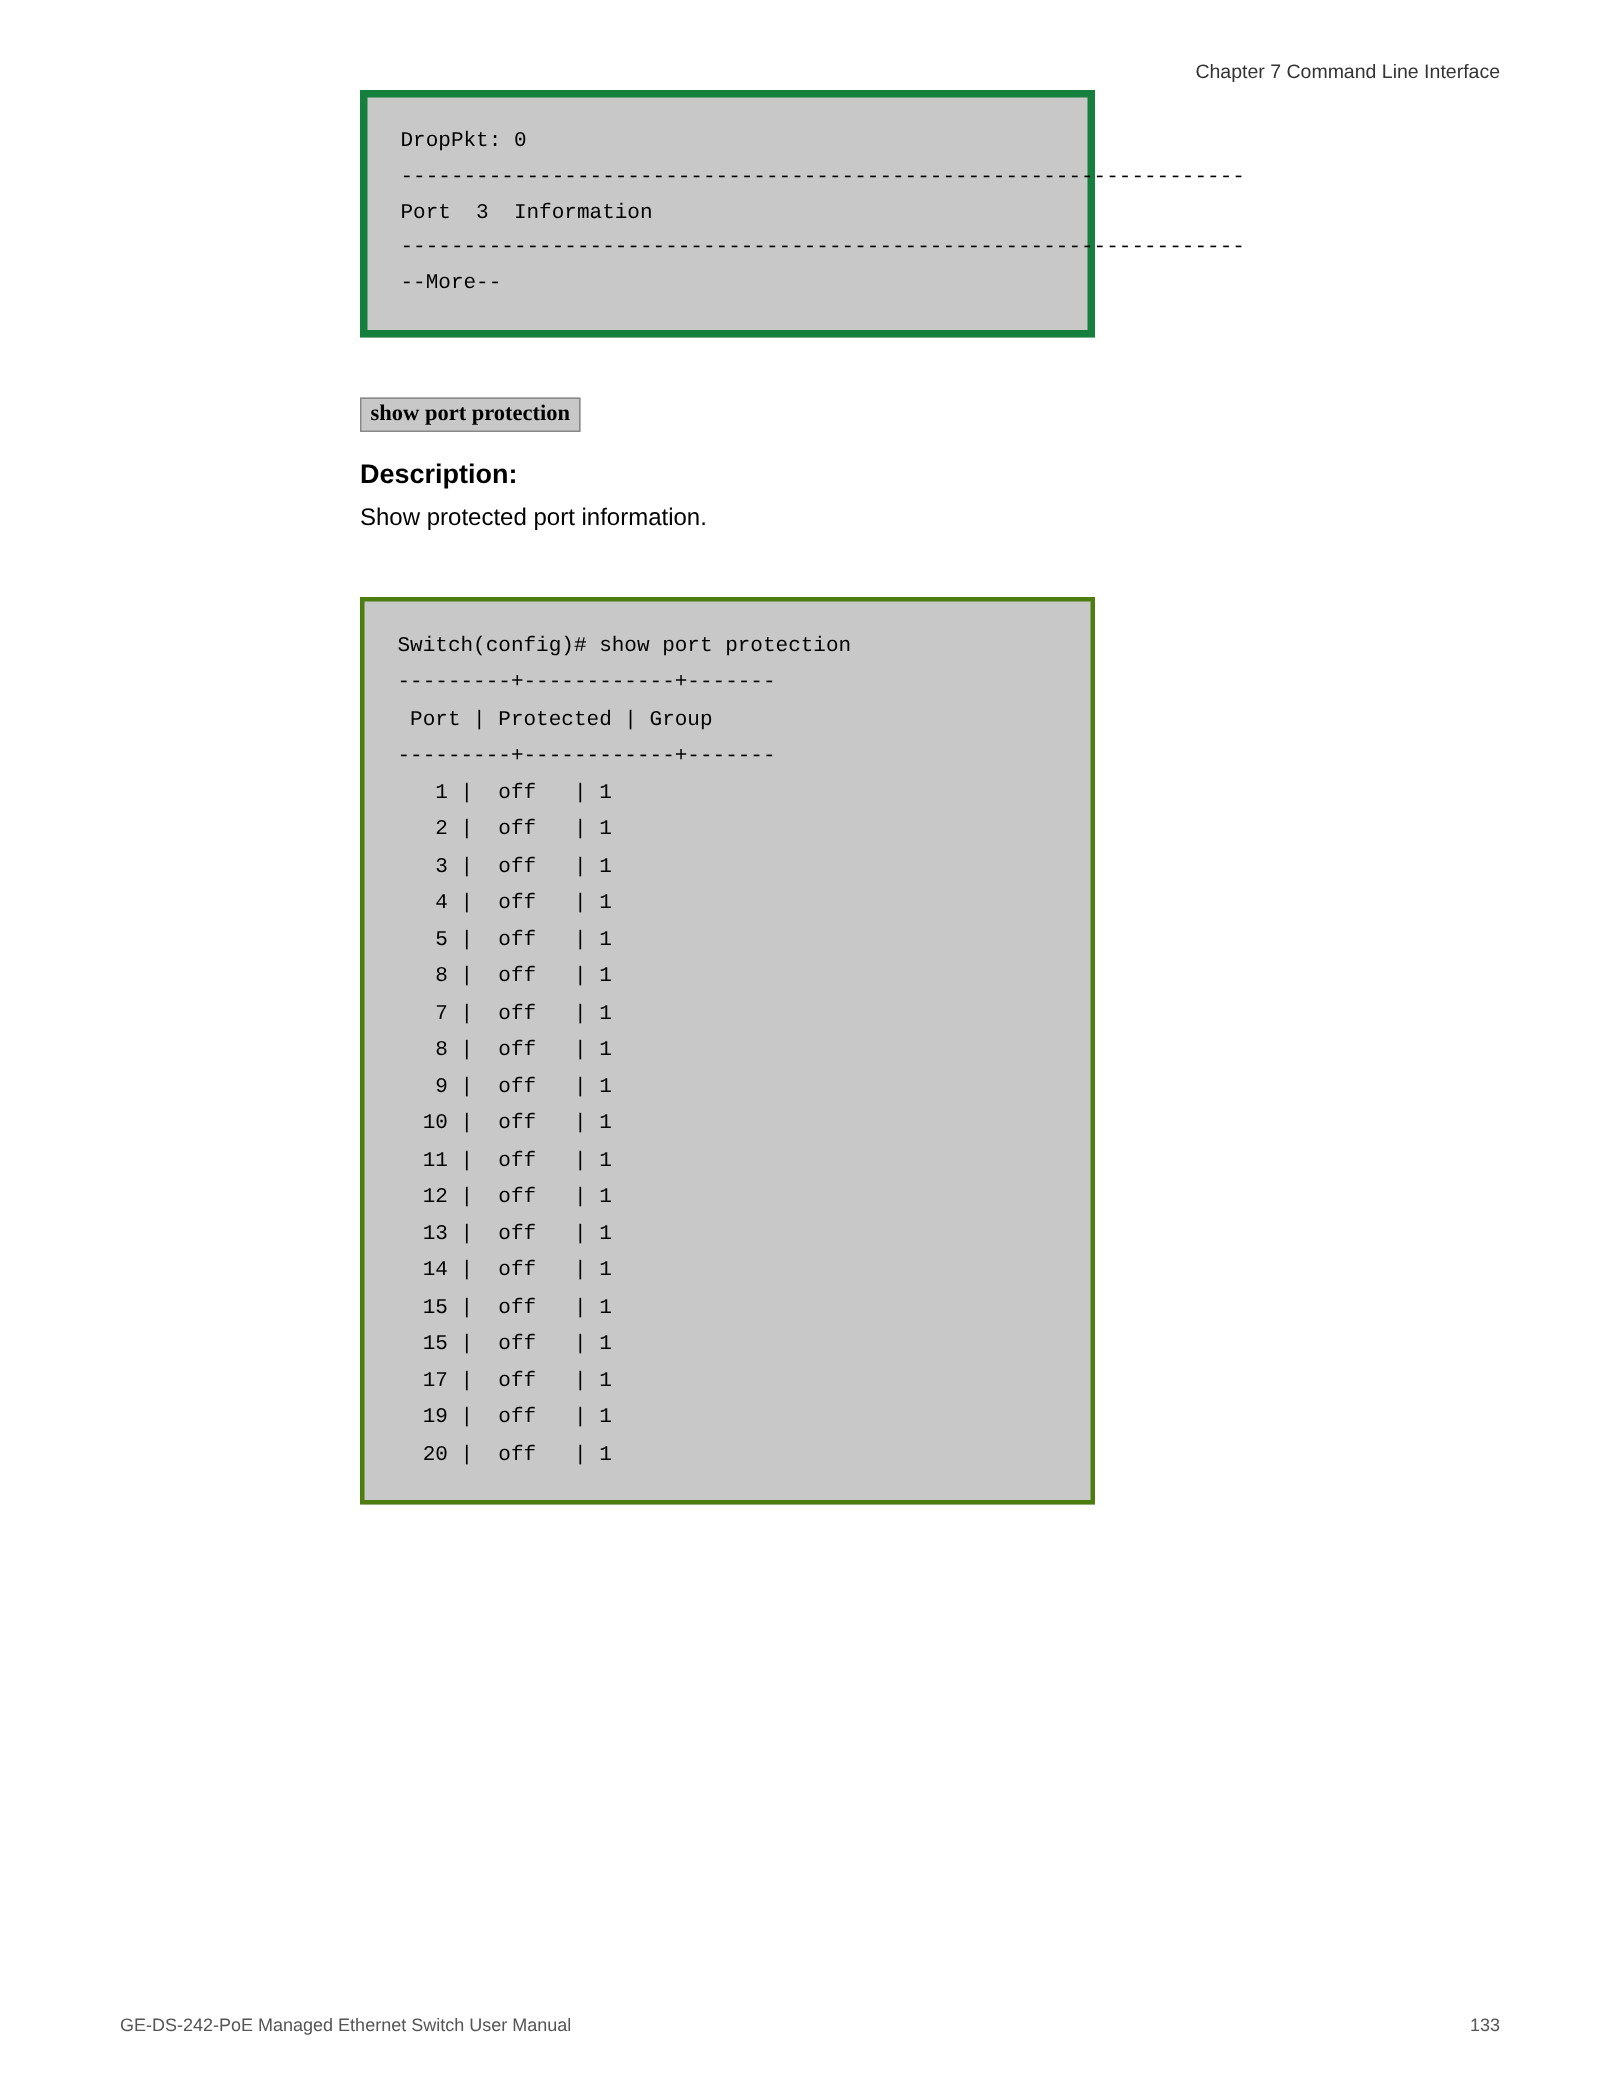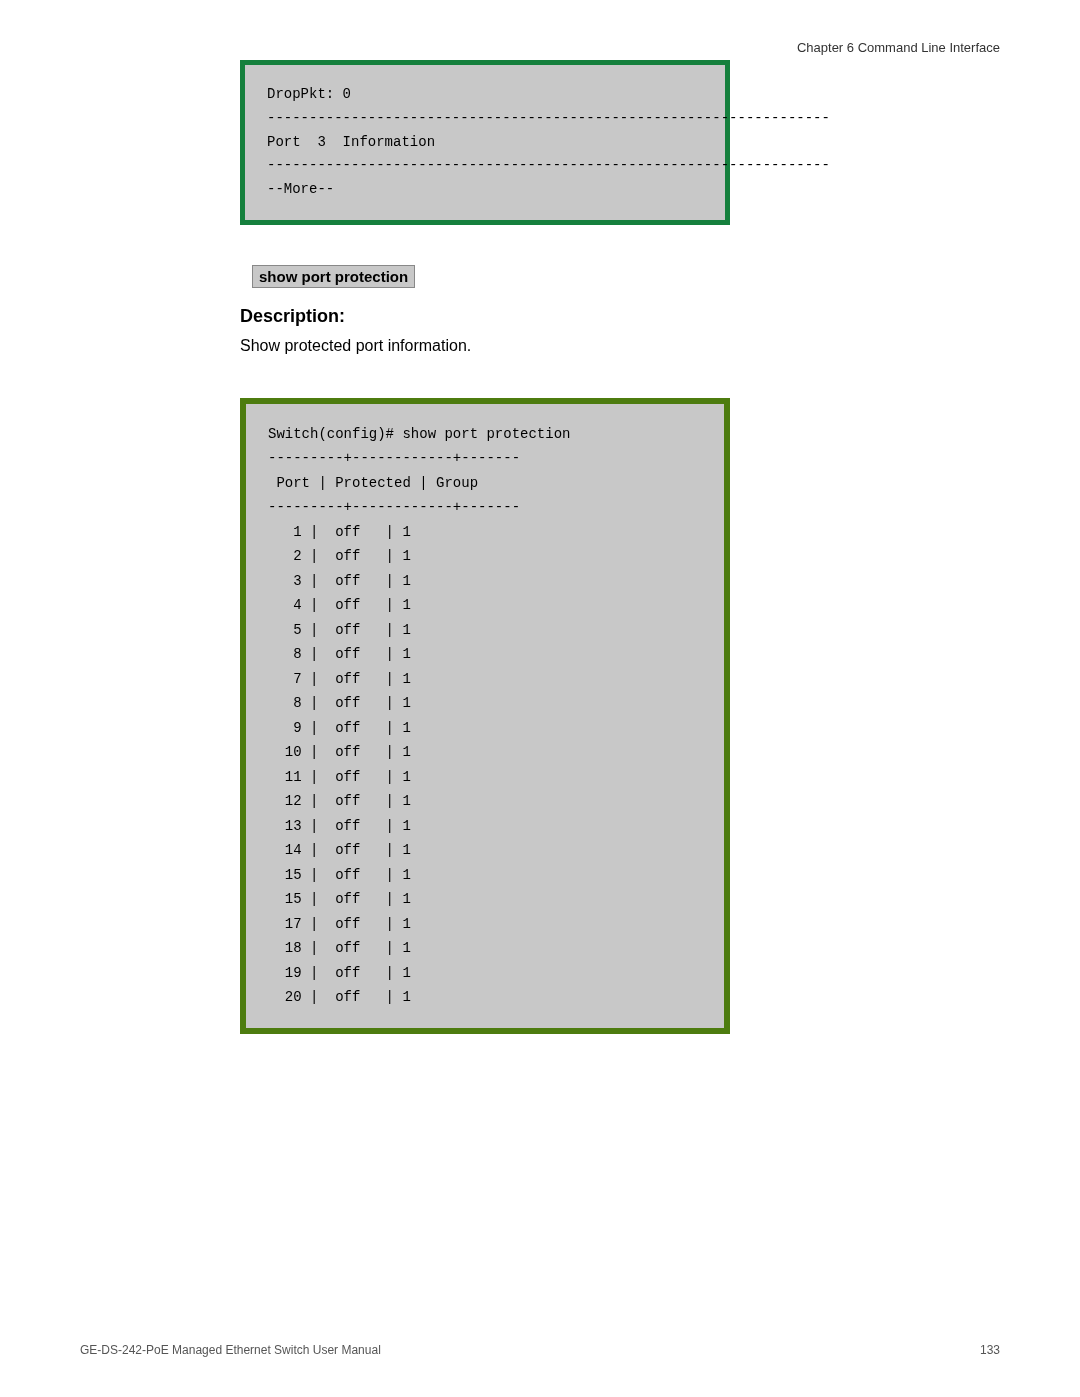--- a/index.html
+++ b/index.html
@@ -41,42 +41,42 @@
     }
 
     .code-box .line {
       white-space: pre;
     }
 
     .section-command {
       background: #c8c8c8;
       display: inline-block;
       padding: 2px 6px;
-      font-family: Liberation Sans, sans-serif;
+      font-family: Liberation Serif, serif;
       font-size: 15px;
       font-weight: bold;
       margin-bottom: 18px;
-      margin-left: 12px;
+      margin-left: 0px;
       border: 1px solid #888;
     }
 
     .description-heading {
       font-size: 18px;
       font-weight: bold;
       margin-bottom: 10px;
     }
 
     .description-text {
       font-size: 16px;
       margin-bottom: 43px;
     }
 
     .big-code-box {
       background: #c8c8c8;
-      border: 6px solid #4d7c0f;
+      border: 3px solid #4d7c0f;
       padding: 18px 22px;
       font-family: 'Courier New', Courier, monospace;
       font-size: 14px;
       line-height: 1.75;
       width: 490px;
       margin-left: 160px;
     }
 
     .big-code-box .line {
       white-space: pre;
@@ -97,21 +97,21 @@
 
     .section-wrapper {
       margin-left: 160px;
     }
   </style>
 </head>
 <body>
 
 <div class="page">
 
-  <div class="header-right">Chapter 6  Command Line Interface</div>
+  <div class="header-right">Chapter 7  Command Line Interface</div>
 
   <div class="code-box" id="top-code-box">
       <div class="line">DropPkt: 0</div>
       <div class="line"></div>
       <div class="line">-------------------------------------------------------------------</div>
       <div class="line"></div>
       <div class="line">Port  3  Information</div>
       <div class="line"></div>
       <div class="line">-------------------------------------------------------------------</div>
       <div class="line"></div>
@@ -140,21 +140,20 @@
       <div class="line">   8 |  off   | 1</div>
       <div class="line">   9 |  off   | 1</div>
       <div class="line">  10 |  off   | 1</div>
       <div class="line">  11 |  off   | 1</div>
       <div class="line">  12 |  off   | 1</div>
       <div class="line">  13 |  off   | 1</div>
       <div class="line">  14 |  off   | 1</div>
       <div class="line">  15 |  off   | 1</div>
       <div class="line">  15 |  off   | 1</div>
       <div class="line">  17 |  off   | 1</div>
-      <div class="line">  18 |  off   | 1</div>
       <div class="line">  19 |  off   | 1</div>
       <div class="line">  20 |  off   | 1</div>
     </div>
 
   <div class="footer">
     <span>GE-DS-242-PoE Managed Ethernet Switch User Manual</span>
     <span>133</span>
   </div>
 
 </div>

